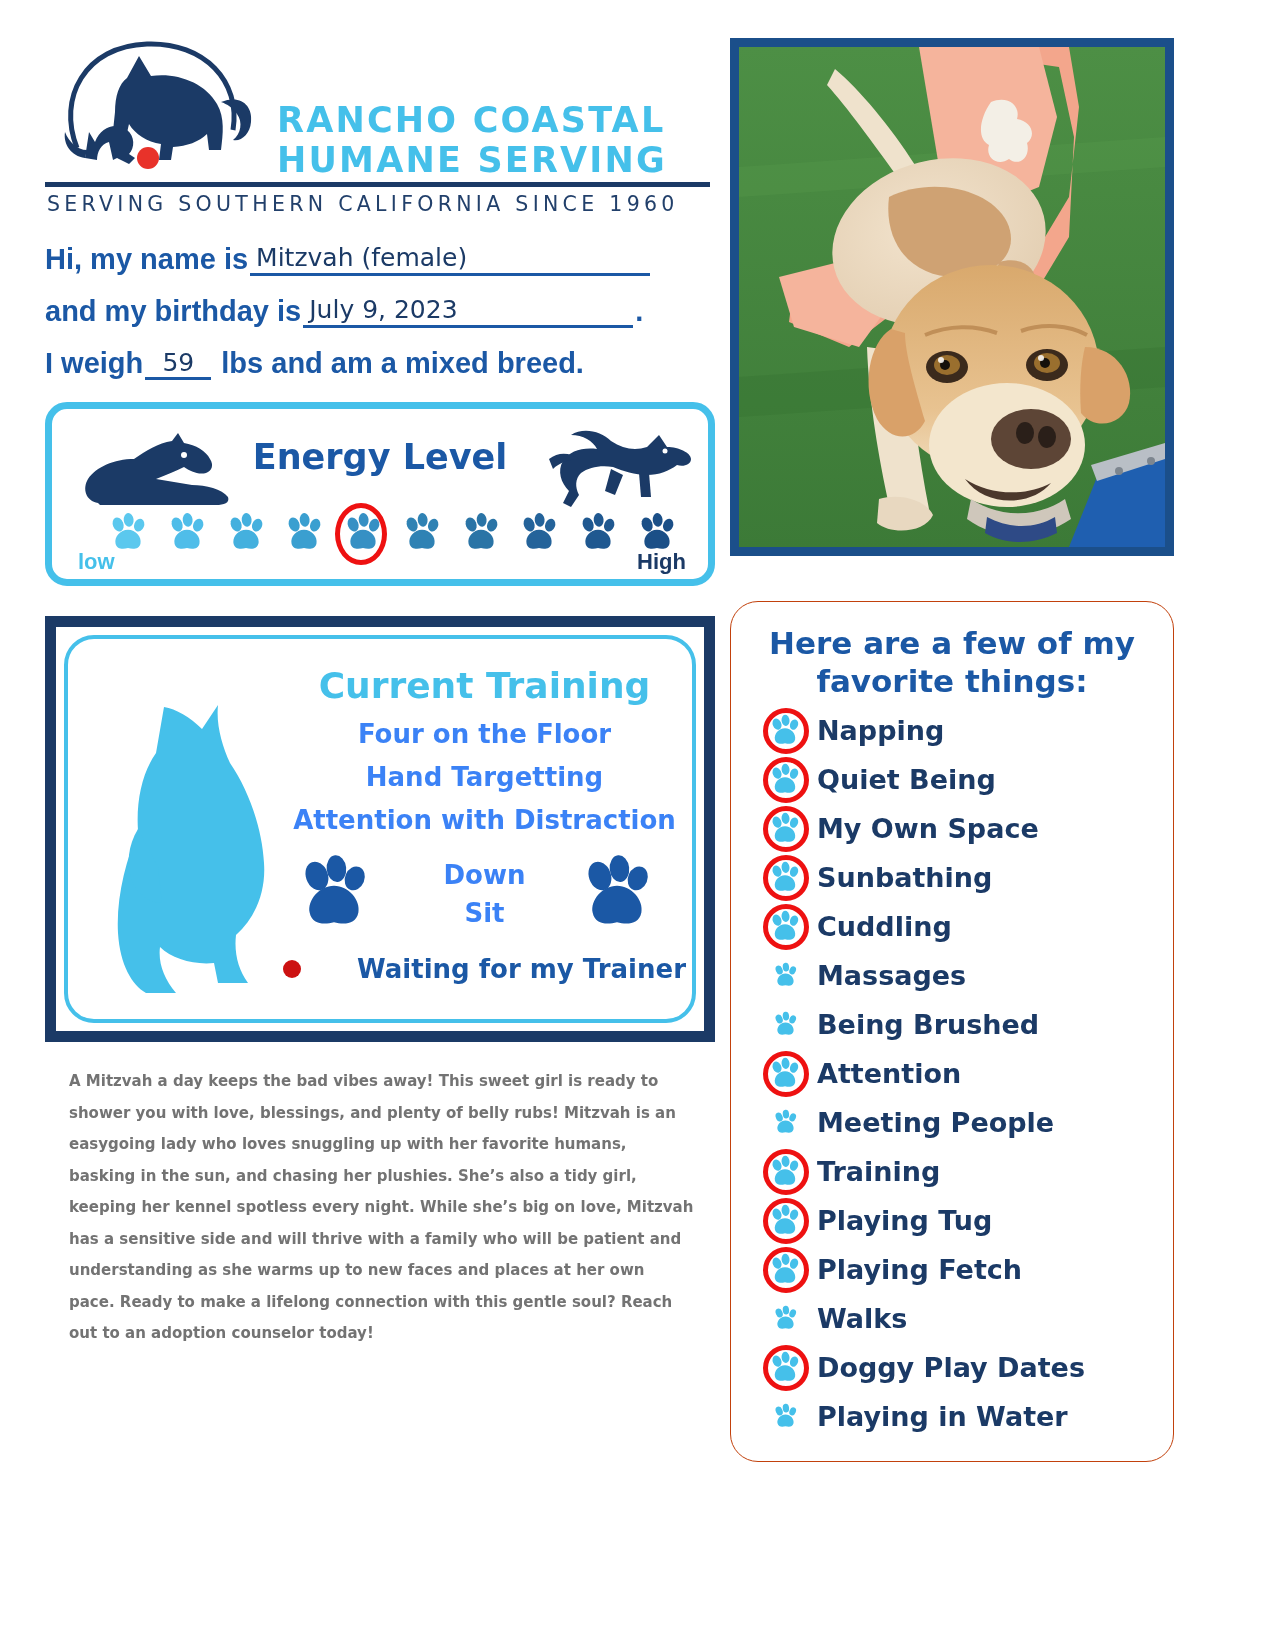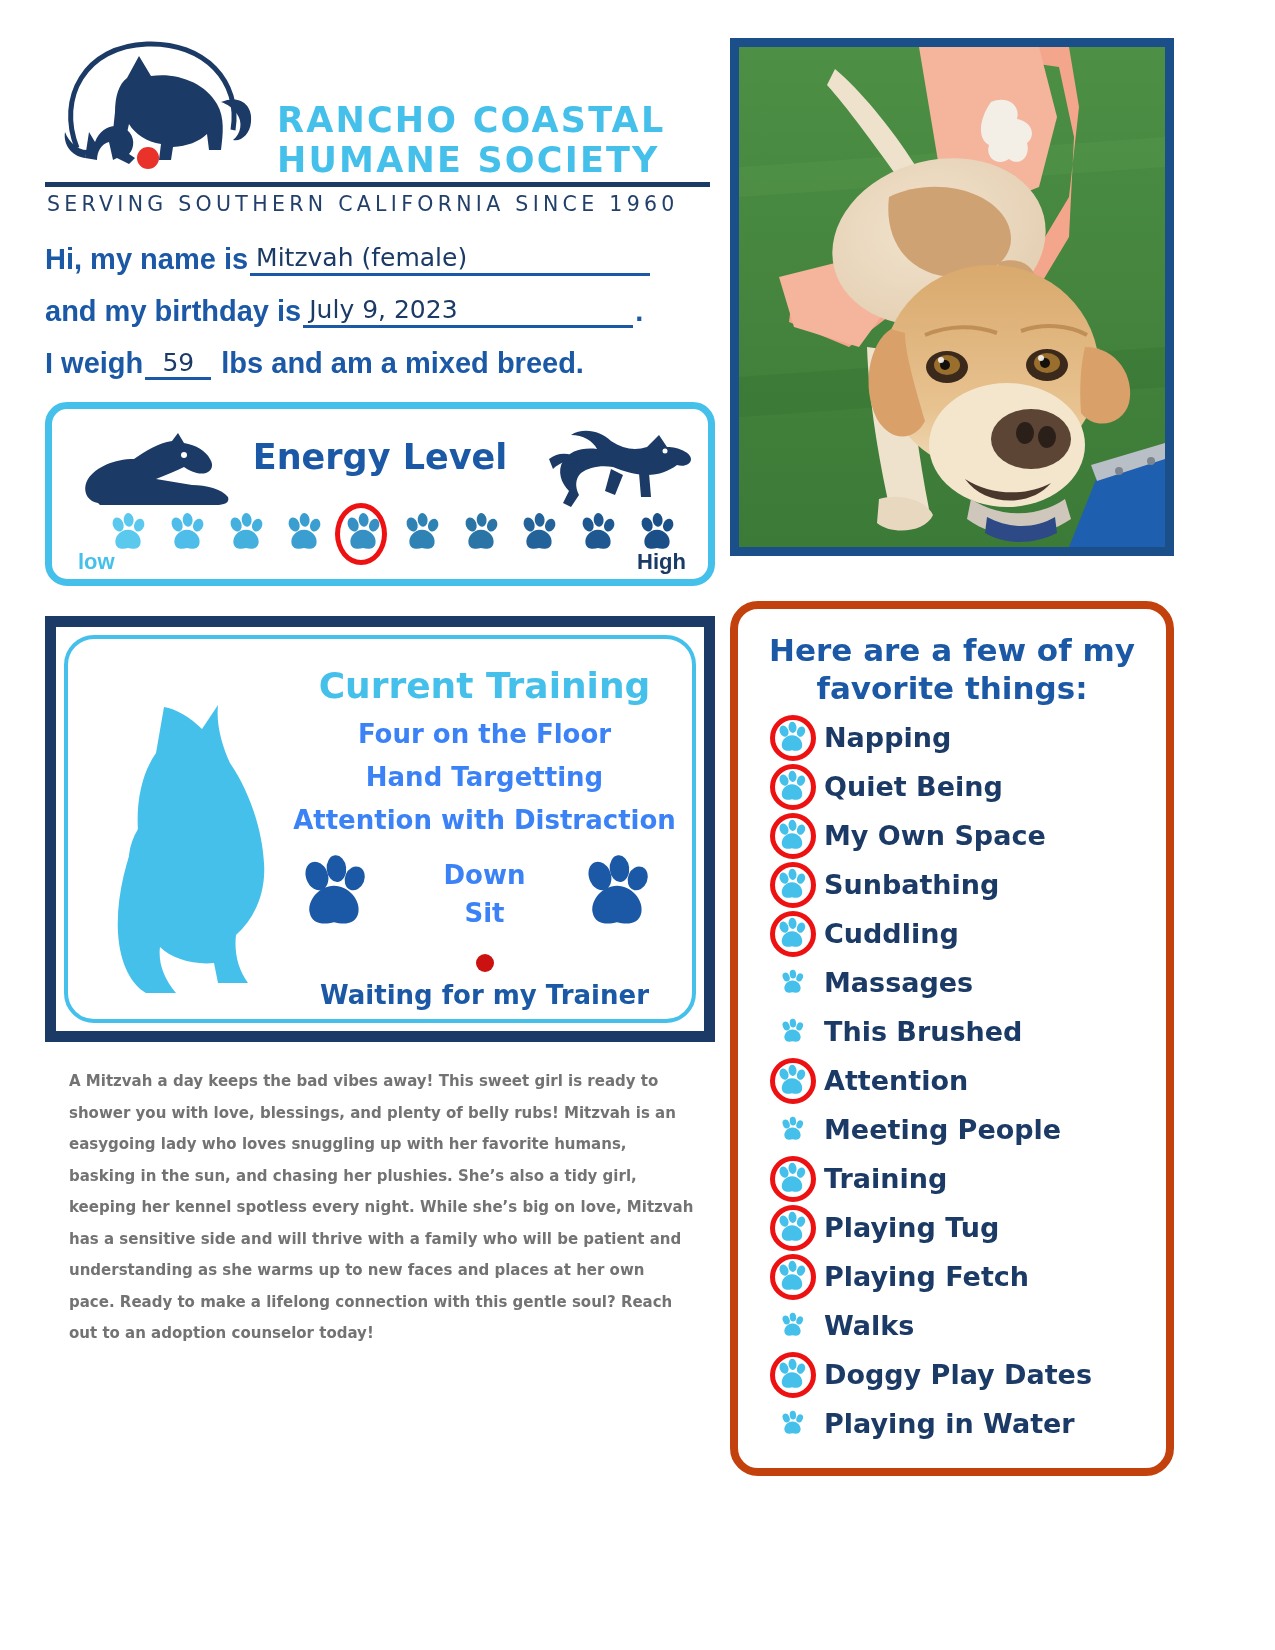--- a/index.html
+++ b/index.html
@@ -102,21 +102,21 @@
   }
   .train-paw-row{position:relative;height:108px;margin-top:2px;}
   .train-paw-row .bigpaw{position:absolute;top:6px;width:78px;height:78px;}
   .train-paw-row .bigpaw.l{left:12px;}
   .train-paw-row .bigpaw.r{right:30px;}
   .train-paw-row .mid{position:absolute;left:0;right:0;top:4px;}
   .train-paw-row .mid .train-item{margin:8px 0;}
   .train-wait{
     font-size:26px;font-weight:bold;color:#1b58a5;
     font-family:"DejaVu Sans",sans-serif;white-space:nowrap;
-    display:flex;align-items:center;justify-content:space-between;gap:8px;margin-top:-2px;flex-direction:column;
+    display:flex;align-items:center;justify-content:space-between;gap:8px;margin-top:-2px;
   }
   .reddot{width:18px;height:18px;border-radius:50%;background:#cc1111;display:inline-block;}
 
   
   .notes-head{
     margin-top:18px;font-size:38px;font-weight:bold;color:#1b58a5;
     font-family:"DejaVu Sans",sans-serif;
   }
   .notes-body{
     margin-top:24px;margin-left:24px;width:625px;font-size:15px;line-height:31.5px;
@@ -125,21 +125,21 @@
 
   
   .photo-frame{
     width:444px;height:518px;border:9px solid #1b4f8a;box-sizing:border-box;
     overflow:hidden;position:relative;background:#3f7d3a;
   }
   .photo{position:absolute;inset:0;overflow:hidden;}
 
   
   .fav-box{
-    margin-top:45px;border:8px solid #c2410c;border-radius:28px;
+    margin-top:45px;border:1px solid #c2410c;border-radius:28px;
     width:444px;box-sizing:border-box;padding:22px 14px 20px 14px;background:#fff;
   }
   .fav-title{
     text-align:center;font-size:31px;font-weight:bold;color:#1b58a5;
     line-height:38px;font-family:"DejaVu Sans",sans-serif;margin-bottom:6px;
   }
   .fav-list{list-style:none;margin:0;padding:0;}
   .fav-item{
     display:flex;align-items:center;height:49px;padding-left:14px;
   }
@@ -176,21 +176,21 @@
           <path d="M166 64 C186 56 198 68 196 84 C195 96 186 104 178 102 C186 96 188 84 182 76 C178 70 172 66 166 64 Z" fill="#1b3a66"></path>
 
           <path d="M30 120 L34 94 L40 104 C46 88 62 84 72 92 C80 98 80 110 74 116
                    L80 120 L74 126 L62 120 L58 122 L54 104 C46 106 42 114 42 122 Z" fill="#1b3a66"></path>
           <path d="M30 120 C16 118 8 106 10 94 C14 104 22 112 32 112 Z" fill="#1b3a66"></path>
           <circle cx="93" cy="120" r="11" fill="#e8322a"></circle>
         </svg>
       </div>
       <div class="logo-text">
         <div class="logo-line1">RANCHO COASTAL</div>
-        <div class="logo-line2">HUMANE SOCIETY</div>
+        <div class="logo-line2">HUMANE SERVING</div>
       </div>
       <div class="logo-rule"></div>
       <div class="logo-sub">SERVING SOUTHERN CALIFORNIA SINCE 1960</div>
     </div>
 
     <div class="intro">
       <div class="intro-row">
         <span class="lbl">Hi, my name is</span>
         <span class="fill name">Mitzvah (female)</span>
       </div>
@@ -499,21 +499,21 @@
           </li>
           <li class="fav-item small">
             <span class="fav-mark">
               <svg class="pawsvg" viewBox="0 0 64 64">
                 <ellipse cx="17" cy="19" rx="8" ry="11" transform="rotate(-22 17 19)" fill="#45c0ea"></ellipse>
                 <ellipse cx="33" cy="12" rx="7.5" ry="10.5" transform="rotate(-6 33 12)" fill="#45c0ea"></ellipse>
                 <ellipse cx="49" cy="20" rx="7.5" ry="10" transform="rotate(22 49 20)" fill="#45c0ea"></ellipse>
                 <path d="M32 27 C44 27 53 38 51 48 C49 57 40 57 32 55 C24 57 15 57 13 48 C11 38 20 27 32 27 Z" fill="#45c0ea"></path>
               </svg>
             </span>
-            <span class="fav-label">This Brushed</span>
+            <span class="fav-label">Being Brushed</span>
           </li>
           <li class="fav-item">
             <span class="fav-mark circled">
               <svg class="pawsvg" viewBox="0 0 64 64">
                 <ellipse cx="17" cy="19" rx="8" ry="11" transform="rotate(-22 17 19)" fill="#45c0ea"></ellipse>
                 <ellipse cx="33" cy="12" rx="7.5" ry="10.5" transform="rotate(-6 33 12)" fill="#45c0ea"></ellipse>
                 <ellipse cx="49" cy="20" rx="7.5" ry="10" transform="rotate(22 49 20)" fill="#45c0ea"></ellipse>
                 <path d="M32 27 C44 27 53 38 51 48 C49 57 40 57 32 55 C24 57 15 57 13 48 C11 38 20 27 32 27 Z" fill="#45c0ea"></path>
               </svg>
             </span>

